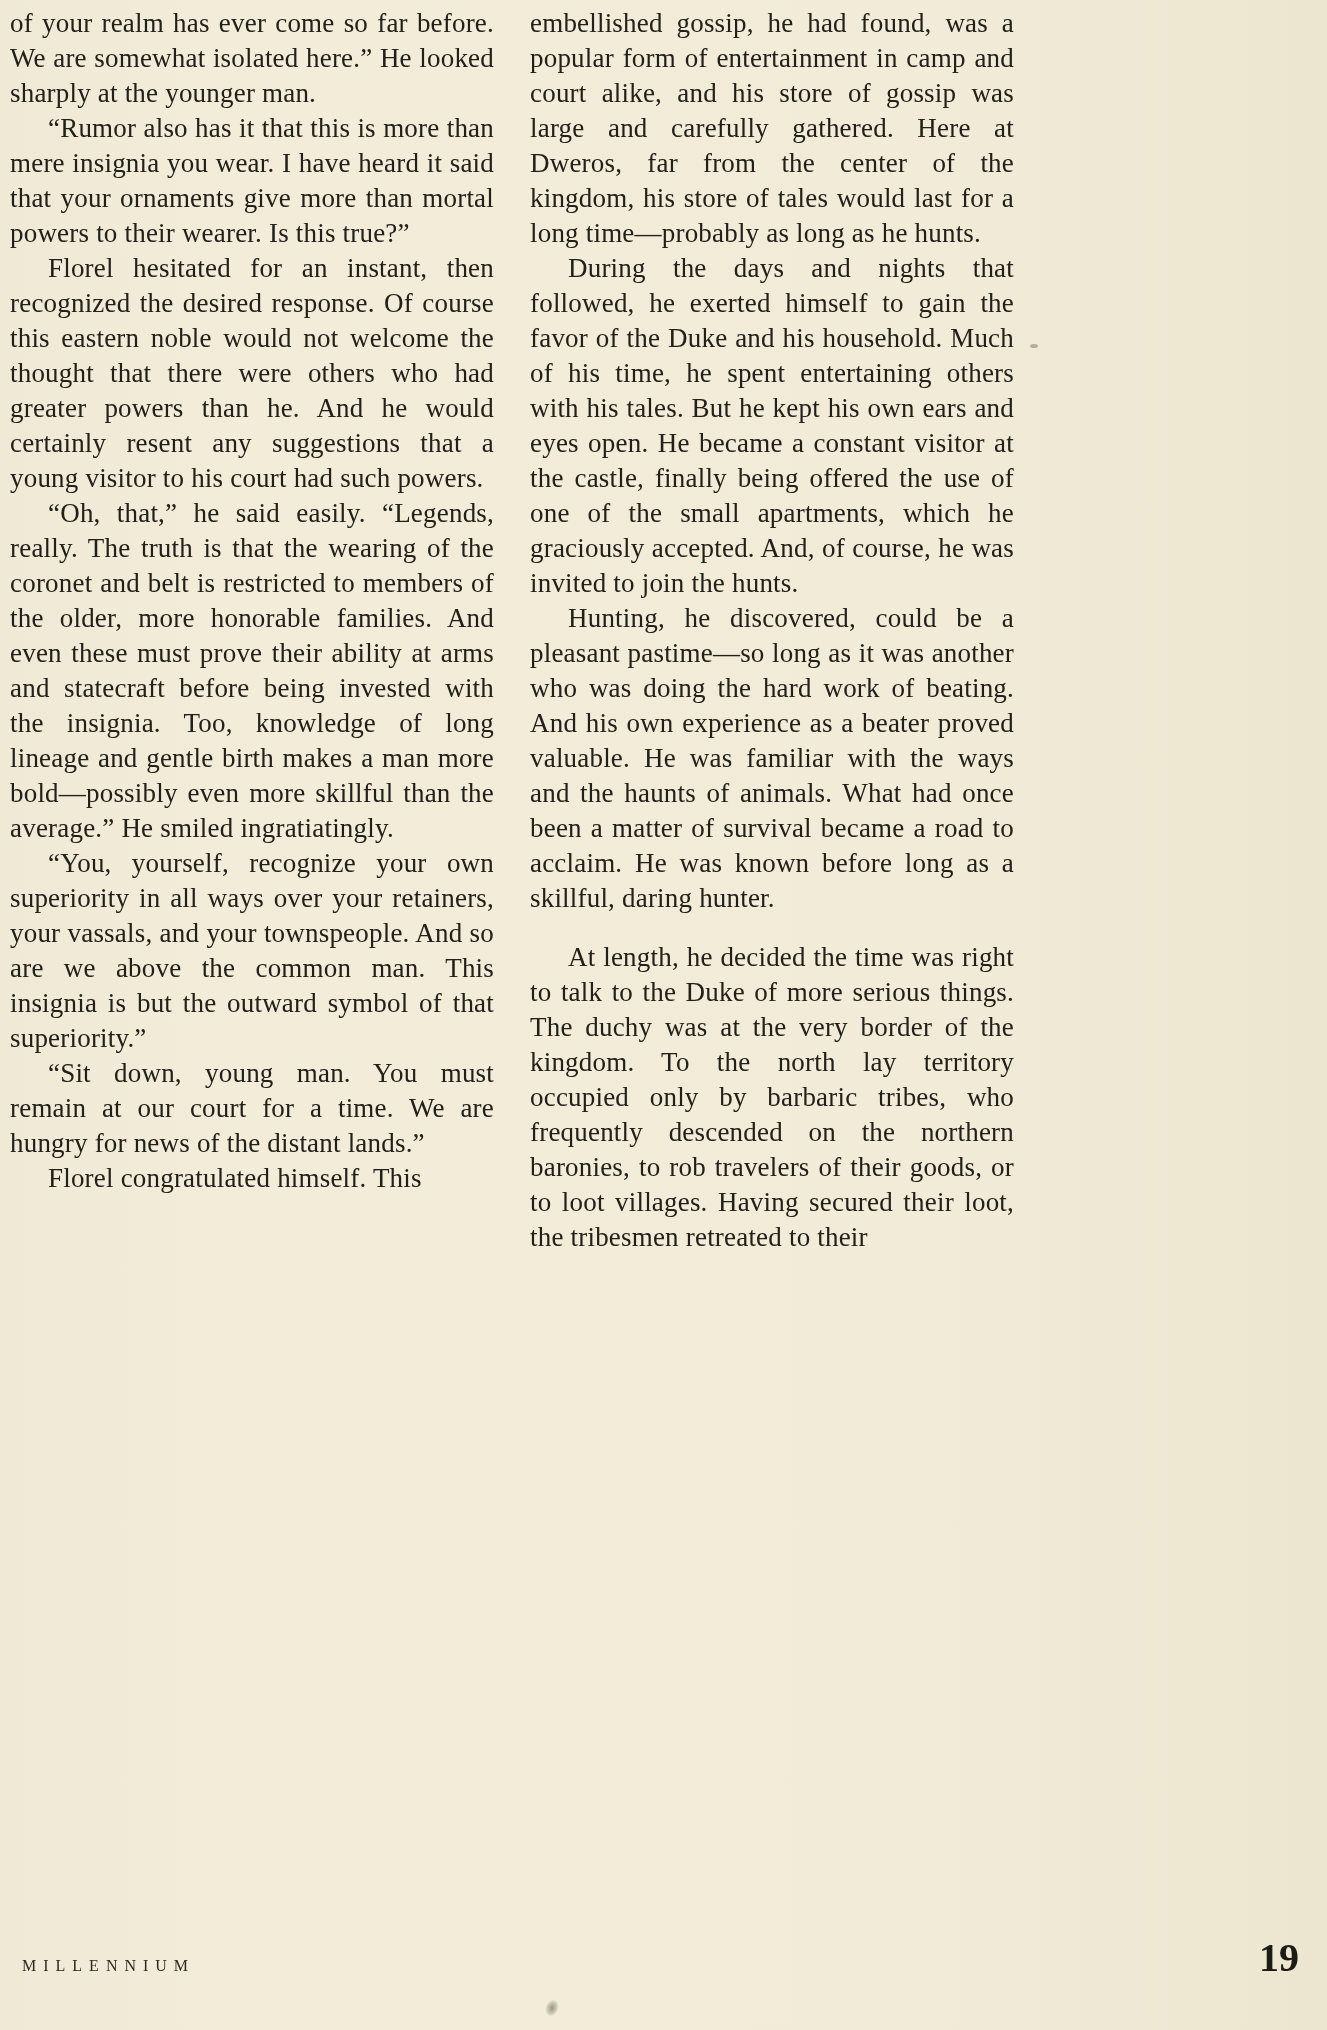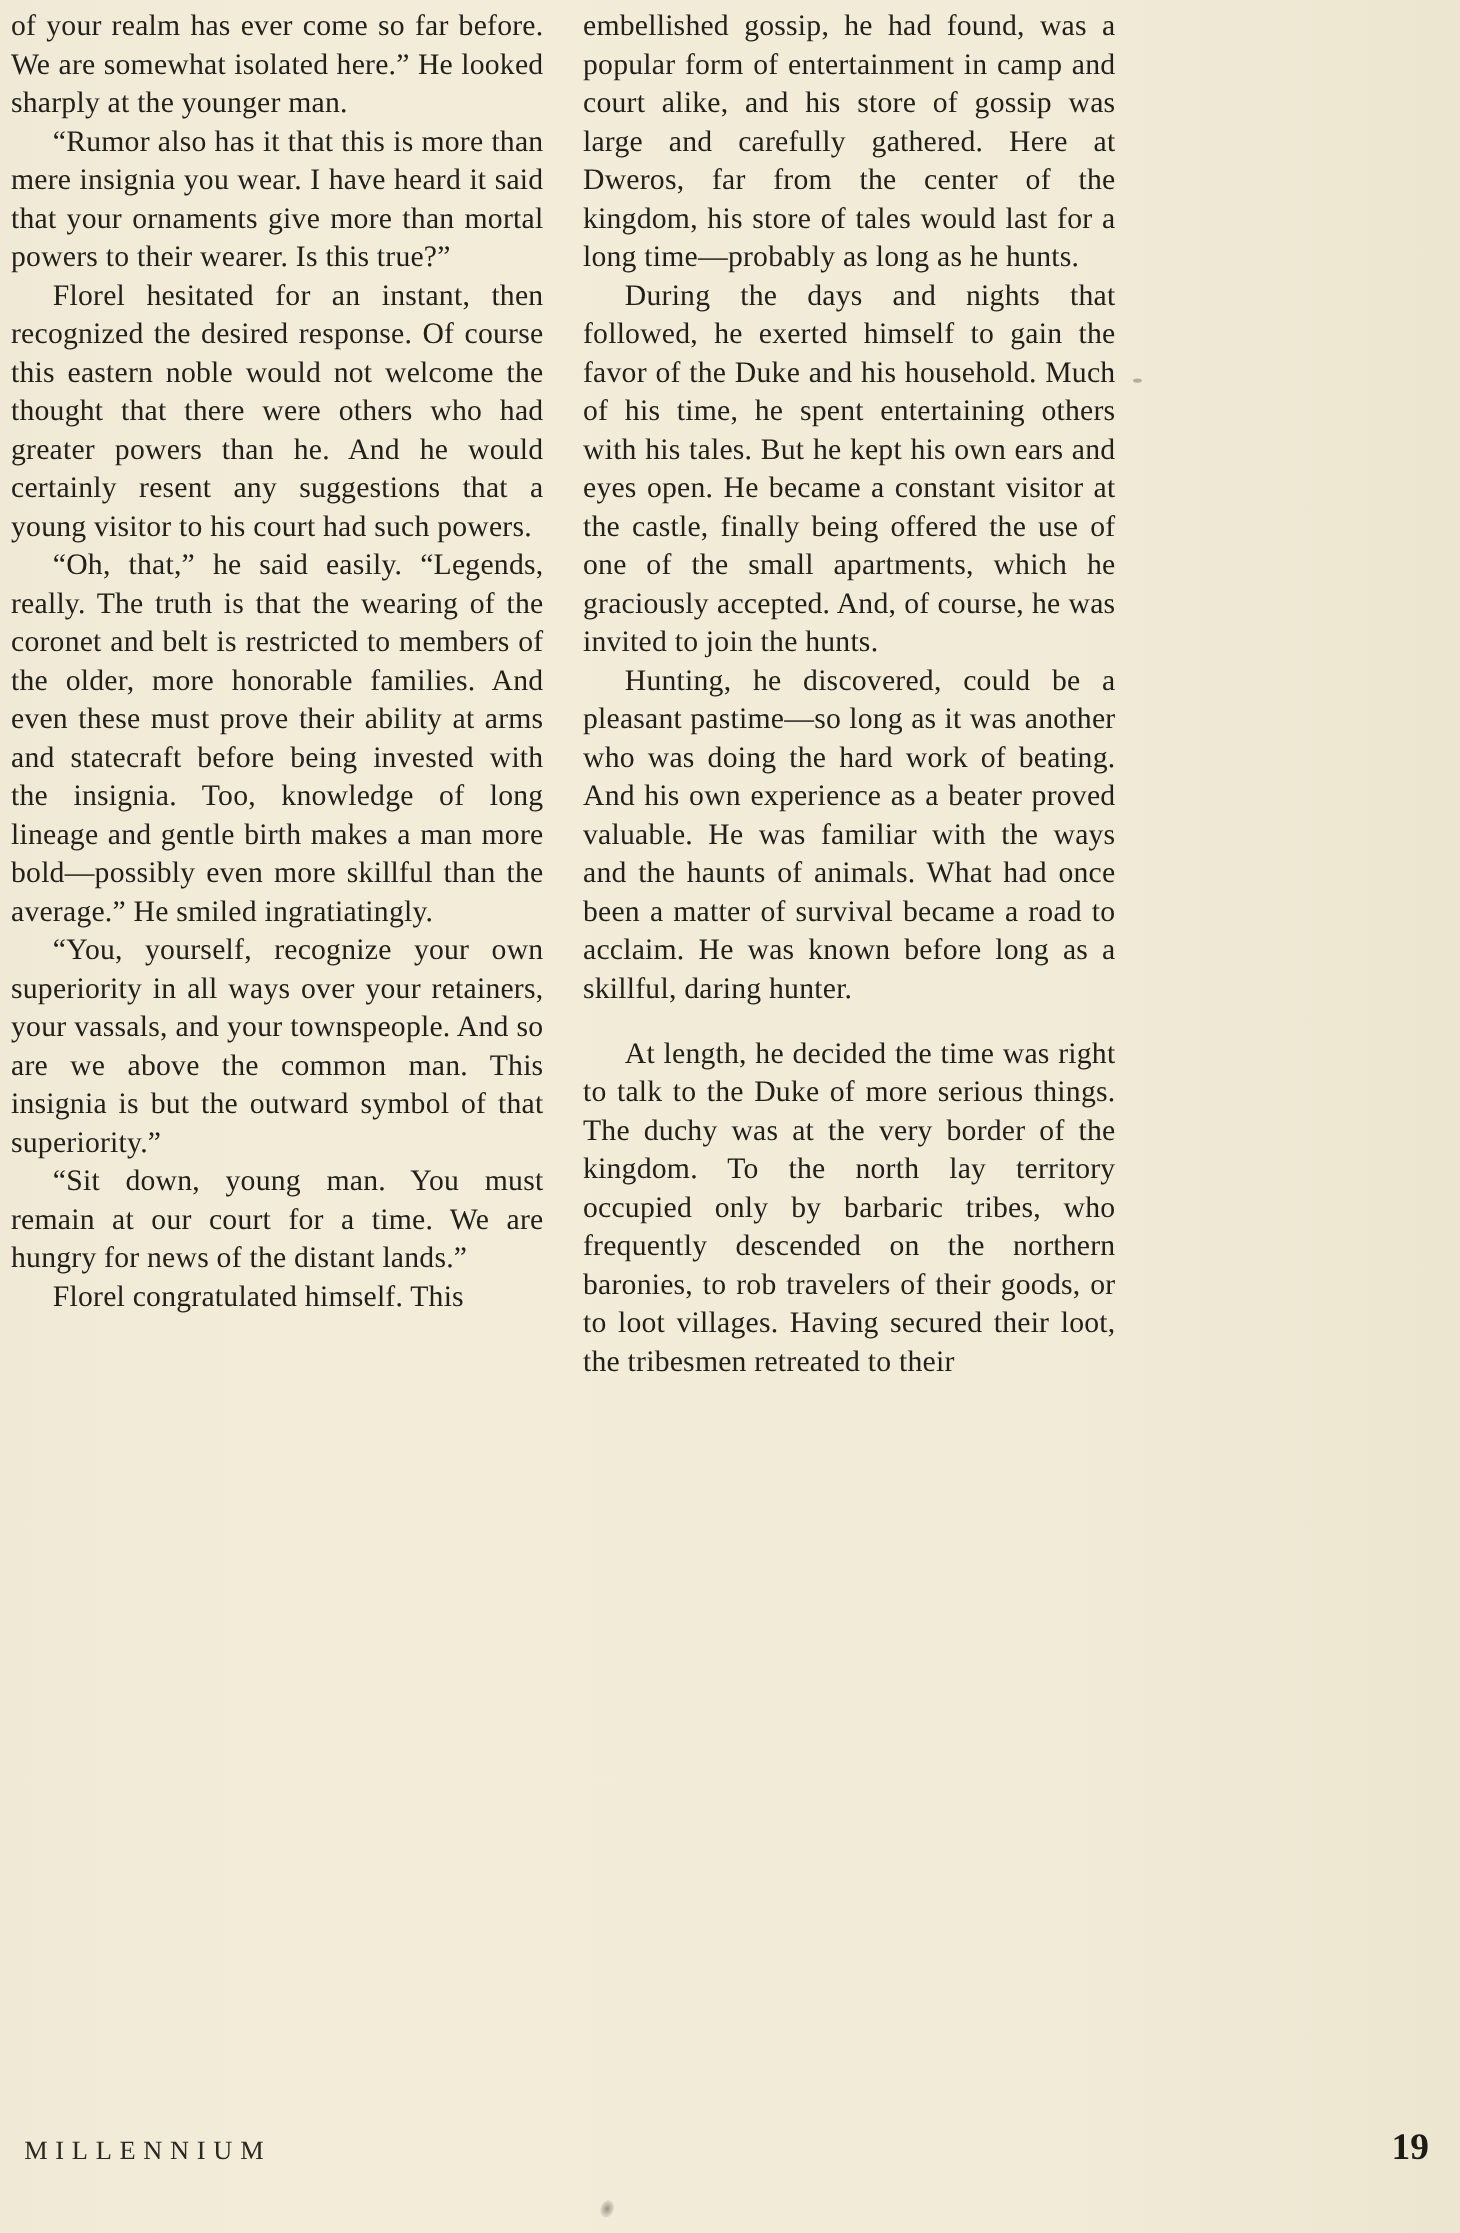--- a/index.html
+++ b/index.html
@@ -49,27 +49,27 @@
   .footer {
     position: absolute;
     top: 1934px;
     left: 22px;
     right: 28px;
     display: flex;
     justify-content: space-between;
     align-items: baseline;
   }
   .running-title {
-    font-size: 24px;
+    font-size: 16px;
     letter-spacing: 7px;
     font-weight: 400;
     color: #2a2822;
   }
   .page-number {
-    font-size: 34px;
+    font-size: 40px;
     font-weight: 700;
     color: #1d1b16;
   }
   .scan-artifact {
     position: absolute;
     top: 2000px;
     left: 546px;
     width: 12px;
     height: 16px;
     background: radial-gradient(ellipse at center, rgba(80,75,60,0.55) 0%, rgba(80,75,60,0.15) 60%, rgba(80,75,60,0) 100%);

